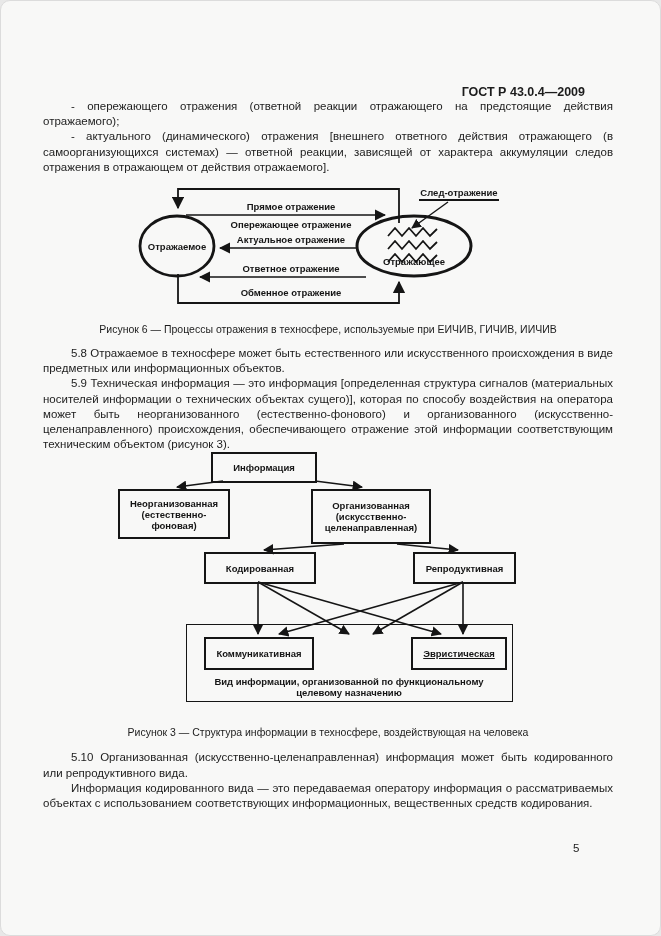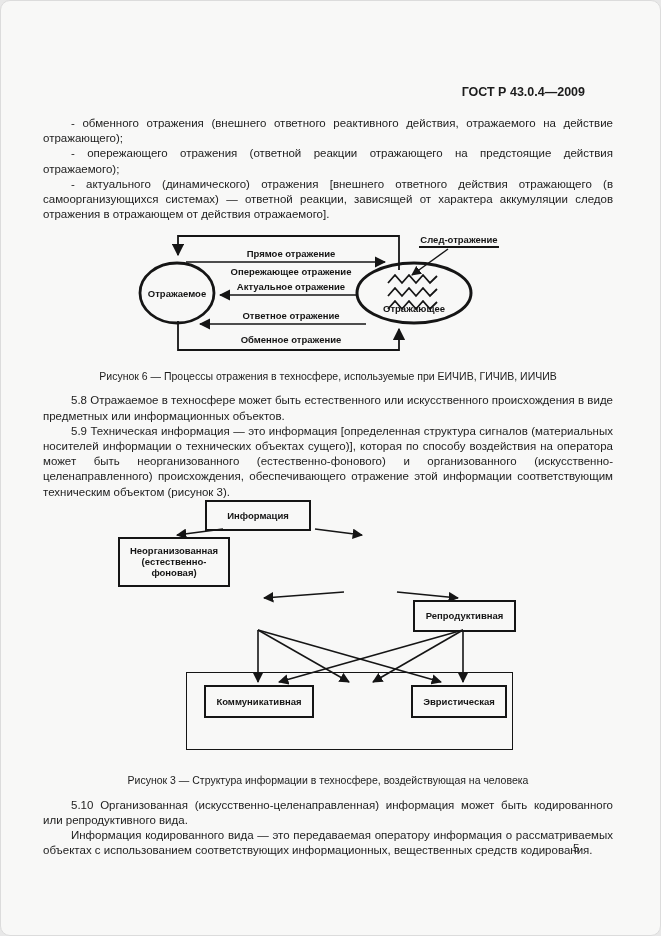--- a/index.html
+++ b/index.html
@@ -75,21 +75,20 @@
   }
 </style>
 </head>
 <body>
 
 <div class="page">
   <div class="content">
 
     <div class="doc-header">ГОСТ Р 43.0.4—2009</div>
 
-    <p class="body first">- обменного отражения (внешнего ответного реактивного действия, отражаемого на действие отражающего);</p>
     <p class="body">- опережающего отражения (ответной реакции отражающего на предстоящие действия отражаемого);</p>
     <p class="body">- актуального (динамического) отражения [внешнего ответного действия отражающего (в самоорганизующихся системах) — ответной реакции, зависящей от характера аккумуляции следов отражения в отражающем от действия отражаемого].</p>
 
     <div class="figwrap" id="figwrap2">
       <div class="figinner" id="fig2">
         <svg width="420" height="145" viewBox="0 0 420 145">
           <defs>
             <marker id="arr" viewBox="0 0 10 10" refX="9" refY="5" markerWidth="7" markerHeight="7" orient="auto-start-reverse">
               <path d="M0,0 L10,5 L0,10 z" fill="#151515"></path>
             </marker>
@@ -146,25 +145,28 @@
             <path d="M362,132 L272,184" marker-end="url(#arr2)"></path>
             <path d="M362,132 L178,184" marker-end="url(#arr2)"></path>
           </g>
           <defs>
             <marker id="arr2" viewBox="0 0 10 10" refX="9" refY="5" markerWidth="6.5" markerHeight="6.5" orient="auto-start-reverse">
               <path d="M0,0 L10,5 L0,10 z" fill="#151515"></path>
             </marker>
           </defs>
         </svg>
         <div class="f3outer" style="left:85px;top:174px;width:325px;height:76px;"></div>
-        <div class="f3box" style="left:104px;top:2px;width:98px;height:25px;">Информация</div>
+        <div class="f3box" style="left:110px;top:2px;width:98px;height:25px;">Информация</div>
         <div class="f3box" style="left:17px;top:39px;width:104px;height:44px;">Неорганизованная (естественно-фоновая)</div>
+        <div class="f3box" style="left:210px;top:39px;width:112px;height:49px;">Организованная (искусственно-целенаправленная)</div>
+        <div class="f3box" style="left:103px;top:102px;width:104px;height:26px;">Кодированная</div>
         <div class="f3box" style="left:103px;top:187px;width:102px;height:27px;">Коммуникативная</div>
         <div class="f3box" style="left:312px;top:102px;width:95px;height:26px;">Репродуктивная</div>
-        <div class="f3box" style="left:310px;top:187px;width:88px;height:27px;">Эвристическая</div>
+        <div class="f3box" style="left:310px;top:187px;width:88px;height:27px;text-decoration:underline;">Эвристическая</div>
+        <div class="flabel" style="left:92px;top:226px;width:312px;">Вид информации, организованной по функциональному целевому назначению</div>
       </div>
     </div>
     <p class="caption" style="margin-top:18px;">Рисунок 3 — Структура информации в техносфере, воздействующая на человека</p>
 
     <p class="body" style="margin-top:11px;">5.10 Организованная (искусственно-целенаправленная) информация может быть кодированного или репродуктивного вида.</p>
     <p class="body">Информация кодированного вида — это передаваемая оператору информация о рассматриваемых объектах с использованием соответствующих информационных, вещественных средств кодирования.</p>
 
   </div>
   <div class="pagenum">5</div>
 </div>

